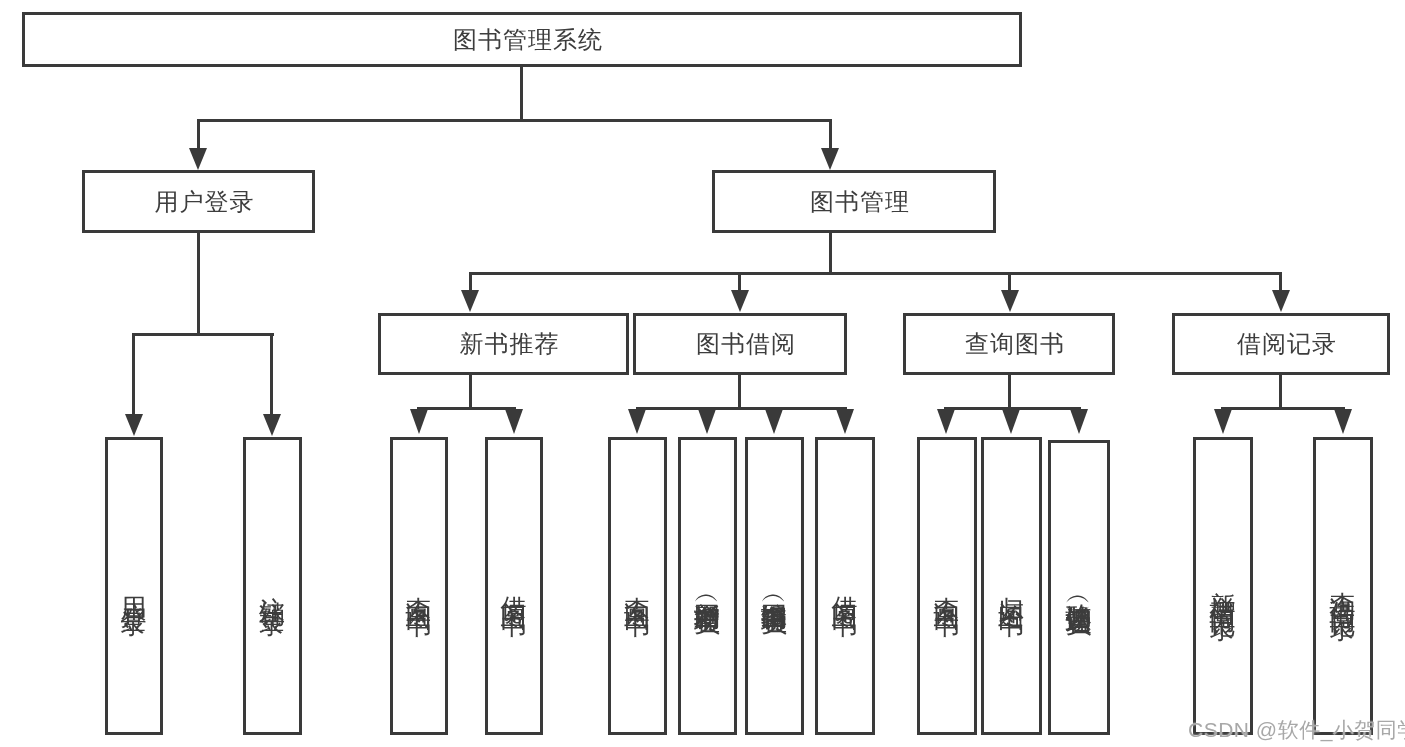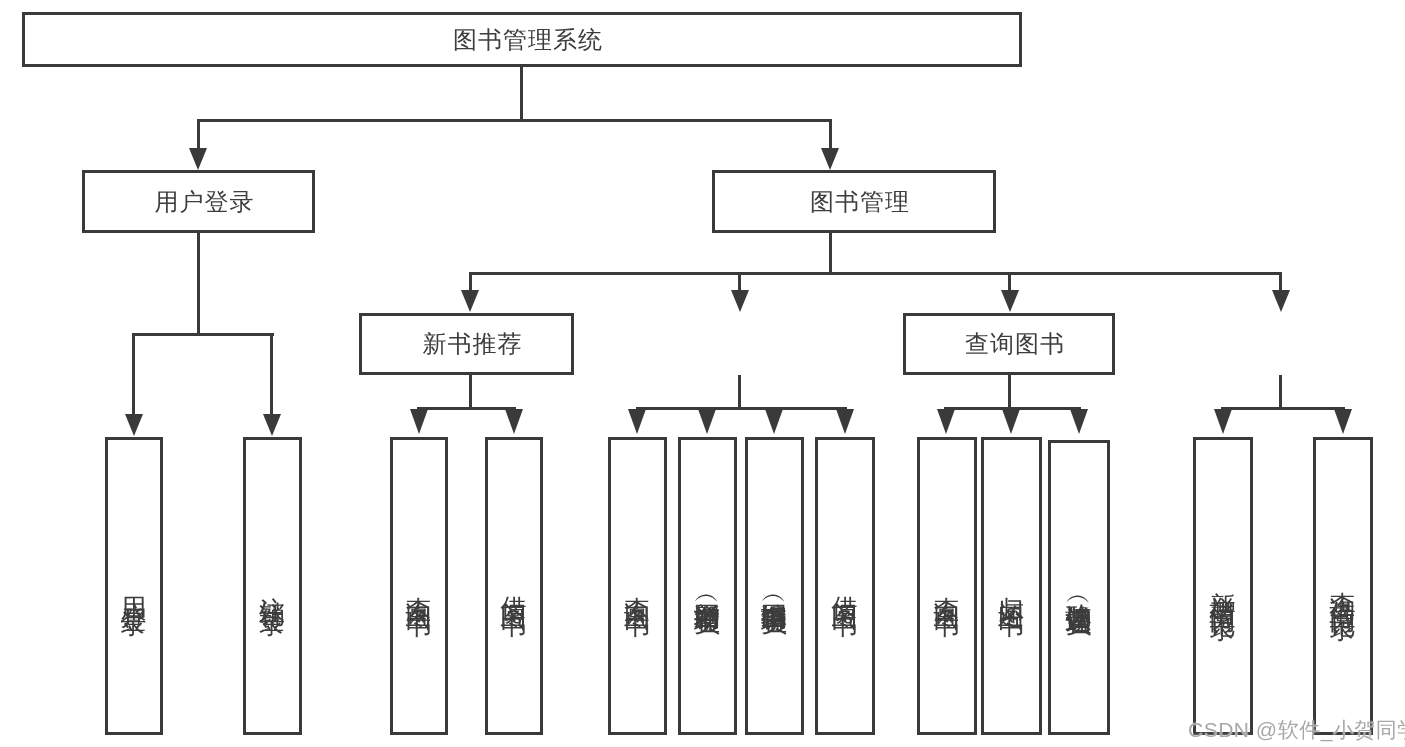--- a/index.html
+++ b/index.html
@@ -101,25 +101,31 @@
   <div class="hl" style="left:469px;top:272px;width:813px"></div>
   <div class="vl" style="left:469px;top:272px;height:20px"></div>
   <div class="vl" style="left:738px;top:272px;height:20px"></div>
   <div class="vl" style="left:1008px;top:272px;height:20px"></div>
   <div class="vl" style="left:1279px;top:272px;height:20px"></div>
   <i class="arw" style="left:461px;top:290px"></i>
   <i class="arw" style="left:731px;top:290px"></i>
   <i class="arw" style="left:1001px;top:290px"></i>
   <i class="arw" style="left:1272px;top:290px"></i>
 
-  <div class="box" style="left:359px;top:313px;width:215px;height:62px">
+  <div class="box" style="left:378px;top:313px;width:251px;height:62px">
     <span>新书推荐</span>
+  </div>
+  <div class="box" style="left:633px;top:313px;width:214px;height:62px">
+    <span>图书借阅</span>
   </div>
   <div class="box" style="left:903px;top:313px;width:212px;height:62px">
     <span>查询图书</span>
+  </div>
+  <div class="box" style="left:1172px;top:313px;width:218px;height:62px">
+    <span>借阅记录</span>
   </div>
 
   <div class="vl" style="left:469px;top:375px;height:34px"></div>
   <div class="hl" style="left:417px;top:407px;width:99px"></div>
   <i class="arw sm" style="left:410px;top:409px"></i>
   <i class="arw sm" style="left:505px;top:409px"></i>
 
   <div class="vl" style="left:738px;top:375px;height:34px"></div>
   <div class="hl" style="left:636px;top:407px;width:211px"></div>
   <i class="arw sm" style="left:628px;top:409px"></i>

